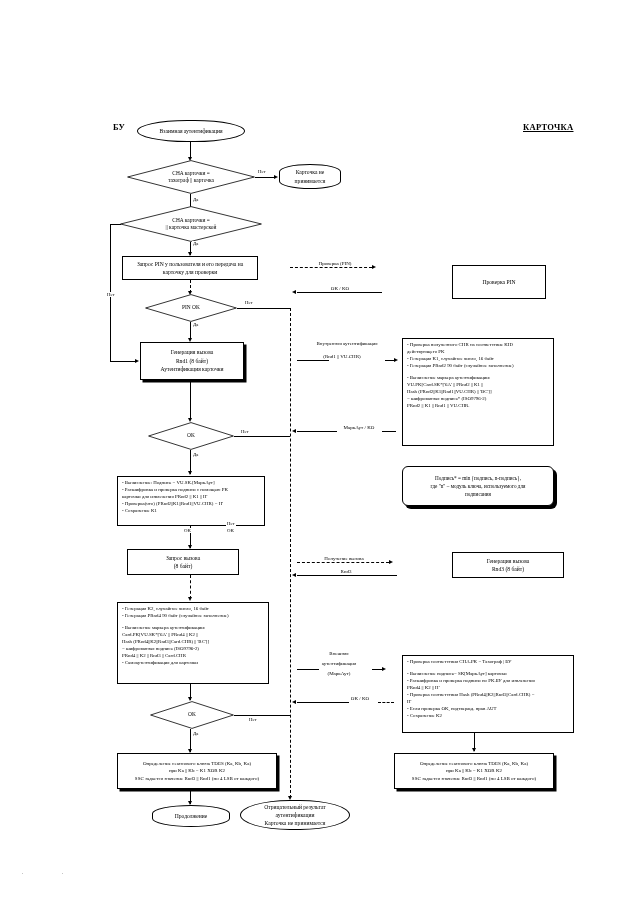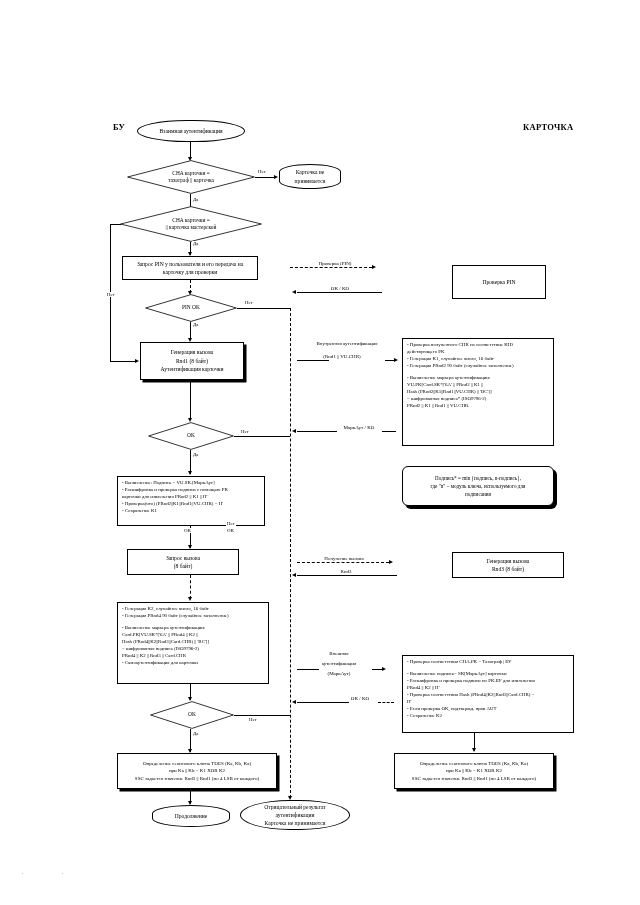--- a/index.html
+++ b/index.html
@@ -139,21 +139,21 @@
   }
 
   .footmark { font-size: 5px; color: #222; }
 </style>
 </head>
 <body>
 
 <div id="page">
 
   <div class="abs col-head" style="left:113px; top:122px;">БУ</div>
-  <div class="abs col-head" style="left:523px; top:122px;">КАРТОЧКА</div>
+  <div class="abs col-head" style="left:523px; top:122px;text-decoration:underline;">КАРТОЧКА</div>
 
   <div class="abs term" style="left:137px; top:120px; width:108px; height:22px;">Взаимная аутентификация</div>
 
   <div class="abs vline" style="left:190px; top:142px; height:17px;"></div>
   <div class="abs arrow-down" style="left:188px; top:157px;"></div>
 
   <div class="abs diamond-wrap" style="left:127px; top:160px; width:128px; height:34px;">
     <svg width="128" height="34" viewBox="0 0 128 34">
       <polygon points="64,0.6 127.4,17 64,33.4 0.6,17" fill="#fff" stroke="#000" stroke-width="0.8"></polygon>
     </svg>

